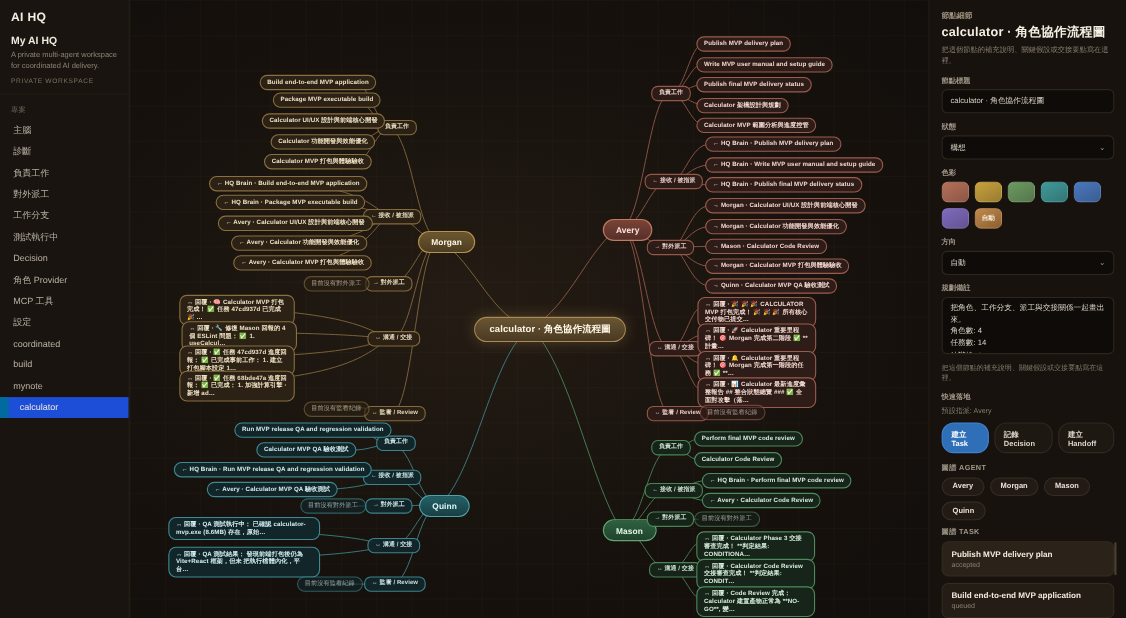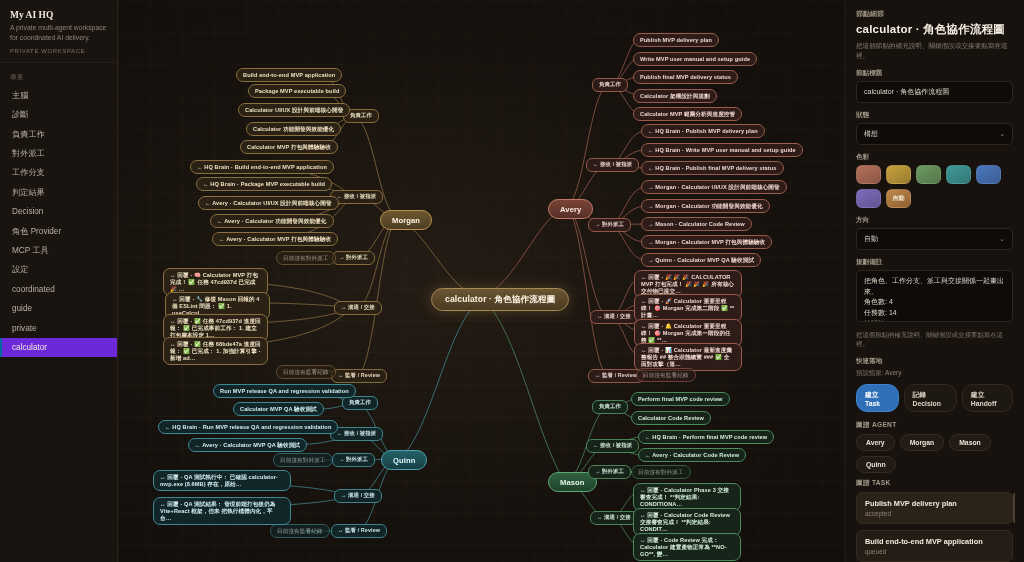--- a/index.html
+++ b/index.html
@@ -15,31 +15,31 @@
   
   .sidebar {
     width:118px; flex:0 0 118px; height:562px;
     background:#191410;
     border-right:1px solid #2a231c;
     padding:10px 0 0 0;
     overflow:hidden;
   }
   .brand { font-size:11px; font-weight:bold; color:#f2ece1; padding:0 10px 10px 10px; letter-spacing:.3px; }
   .ws-block { padding:0 10px 8px 10px; border-bottom:1px solid #241d17; }
-  .ws-title { font-size:9.5px; font-weight:bold; color:#efe8dd; margin-bottom:3px;font-family:Liberation Serif, serif; }
+  .ws-title { font-size:9.5px; font-weight:bold; color:#efe8dd; margin-bottom:3px; }
   .ws-desc { font-size:6.8px; line-height:1.45; color:#8d8276; }
   .ws-tag { font-size:6px; letter-spacing:.6px; color:#7d7264; margin-top:5px; }
   .nav { padding-top:6px; }
   .nav-section { font-size:6.5px; color:#6d6458; padding:4px 10px 4px 10px; letter-spacing:.4px;}
   .nav-item {
     font-size:8.2px; color:#b9b0a3;
     padding:5.2px 10px; cursor:default; line-height:1.1;
     border-left:2px solid transparent;
   }
-  .nav-item.active { background:#6d28d9; color:#f0e9de; border-left:2px solid #0369a1;}
+  .nav-item.active { background:#1d4ed8; color:#f0e9de; border-left:8px solid #0369a1;}
 
   
   .canvas {
     position:relative; flex:1 1 auto; height:562px; overflow:hidden;
     background:
       linear-gradient(to right, rgba(120,95,60,.055) 1px, transparent 1px) 0 0/32px 32px,
       linear-gradient(to bottom, rgba(120,95,60,.055) 1px, transparent 1px) 0 0/32px 32px,
       radial-gradient(ellipse at 42% 50%, #241c14 0%, #16110d 62%, #120e0b 100%);
     border-right:1px solid #241d17;
   }
@@ -110,41 +110,42 @@
   .task-name { font-size:7.4px; font-weight:bold; color:#f3ebdd; margin-bottom:2px;}
   .task-status { font-size:6.4px; color:#8d8374;}
   .scroll-ind { position:absolute; right:-3px; top:0; width:2px; height:100%; background:#4b3f31; border-radius:2px;}
 </style>
 </head>
 <body>
 
 <div class="app">
 
   <aside class="sidebar">
+    <div class="brand">AI HQ</div>
     <div class="ws-block">
       <div class="ws-title">My AI HQ</div>
       <div class="ws-desc">A private multi-agent workspace for coordinated AI delivery.</div>
       <div class="ws-tag">PRIVATE WORKSPACE</div>
     </div>
     <nav class="nav">
       <div class="nav-section">專案</div>
       <div id="nav-items">
           <div class="nav-item">主腦</div>
           <div class="nav-item">診斷</div>
           <div class="nav-item">負責工作</div>
           <div class="nav-item">對外派工</div>
           <div class="nav-item">工作分支</div>
-          <div class="nav-item">判定結果</div>
+          <div class="nav-item">測試執行中</div>
           <div class="nav-item">Decision</div>
           <div class="nav-item">角色 Provider</div>
           <div class="nav-item">MCP 工具</div>
           <div class="nav-item">設定</div>
           <div class="nav-item">coordinated</div>
-          <div class="nav-item">guide</div>
-          <div class="nav-item">private</div>
+          <div class="nav-item">build</div>
+          <div class="nav-item">mynote</div>
           <div class="nav-item active">calculator</div>
         </div>
     </nav>
   </aside>
 
   <main class="canvas">
     <svg class="links" viewBox="0 0 727 562" preserveAspectRatio="none">
       <g fill="none" stroke-width="0.9" opacity="0.85">
 
         <path d="M365,298 C330,290 315,240 282,218" stroke="#8a6f3f"></path>

